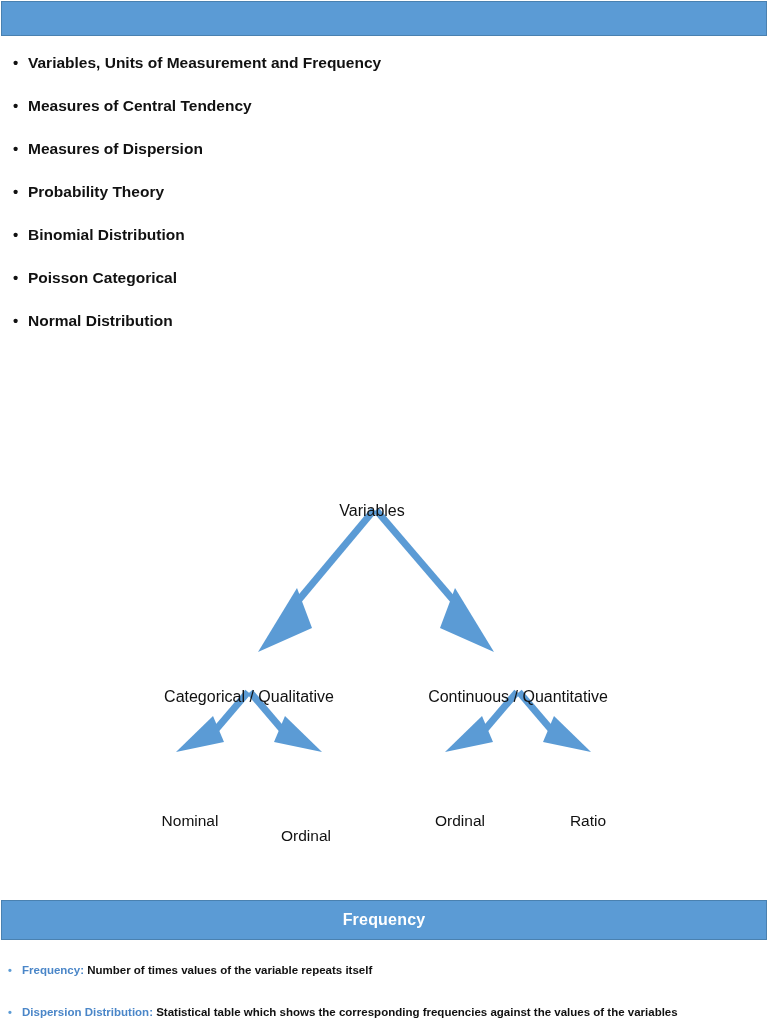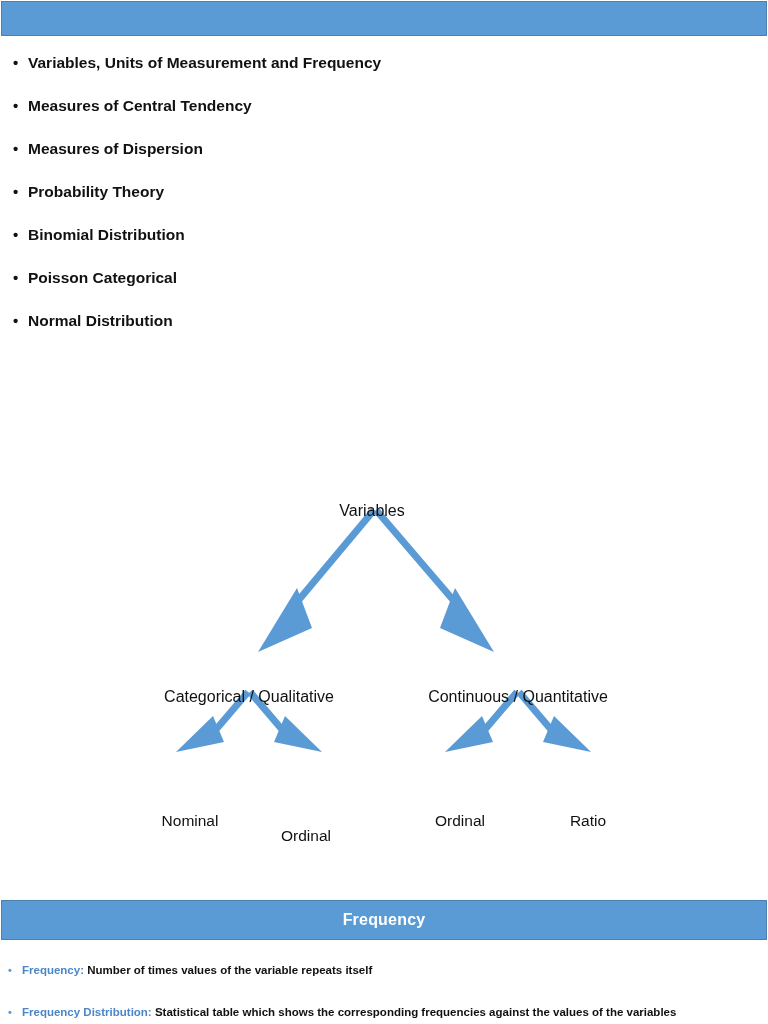--- a/index.html
+++ b/index.html
@@ -266,21 +266,21 @@
   <div id="frequency-body">
 
     <div class="freq-item">
       <span class="bullet-dot">•</span>
       <span class="freq-term">Frequency:</span>
       <span class="freq-desc">Number of times values of the variable repeats itself</span>
     </div>
 
     <div class="freq-item">
       <span class="bullet-dot">•</span>
-      <span class="freq-term">Frequency Distribution:</span>
+      <span class="freq-term">Dispersion Distribution:</span>
       <span class="freq-desc">Statistical table which shows the corresponding frequencies against the values of the variables</span>
     </div>
 
   </div>
 
   <div id="bottom-chevron">
     <svg width="64" height="40" viewBox="0 0 64 40">
       <polygon points="32,2 62,26 50,34 32,20 14,34 2,26" fill="#5B9BD5"></polygon>
     </svg>
   </div>

